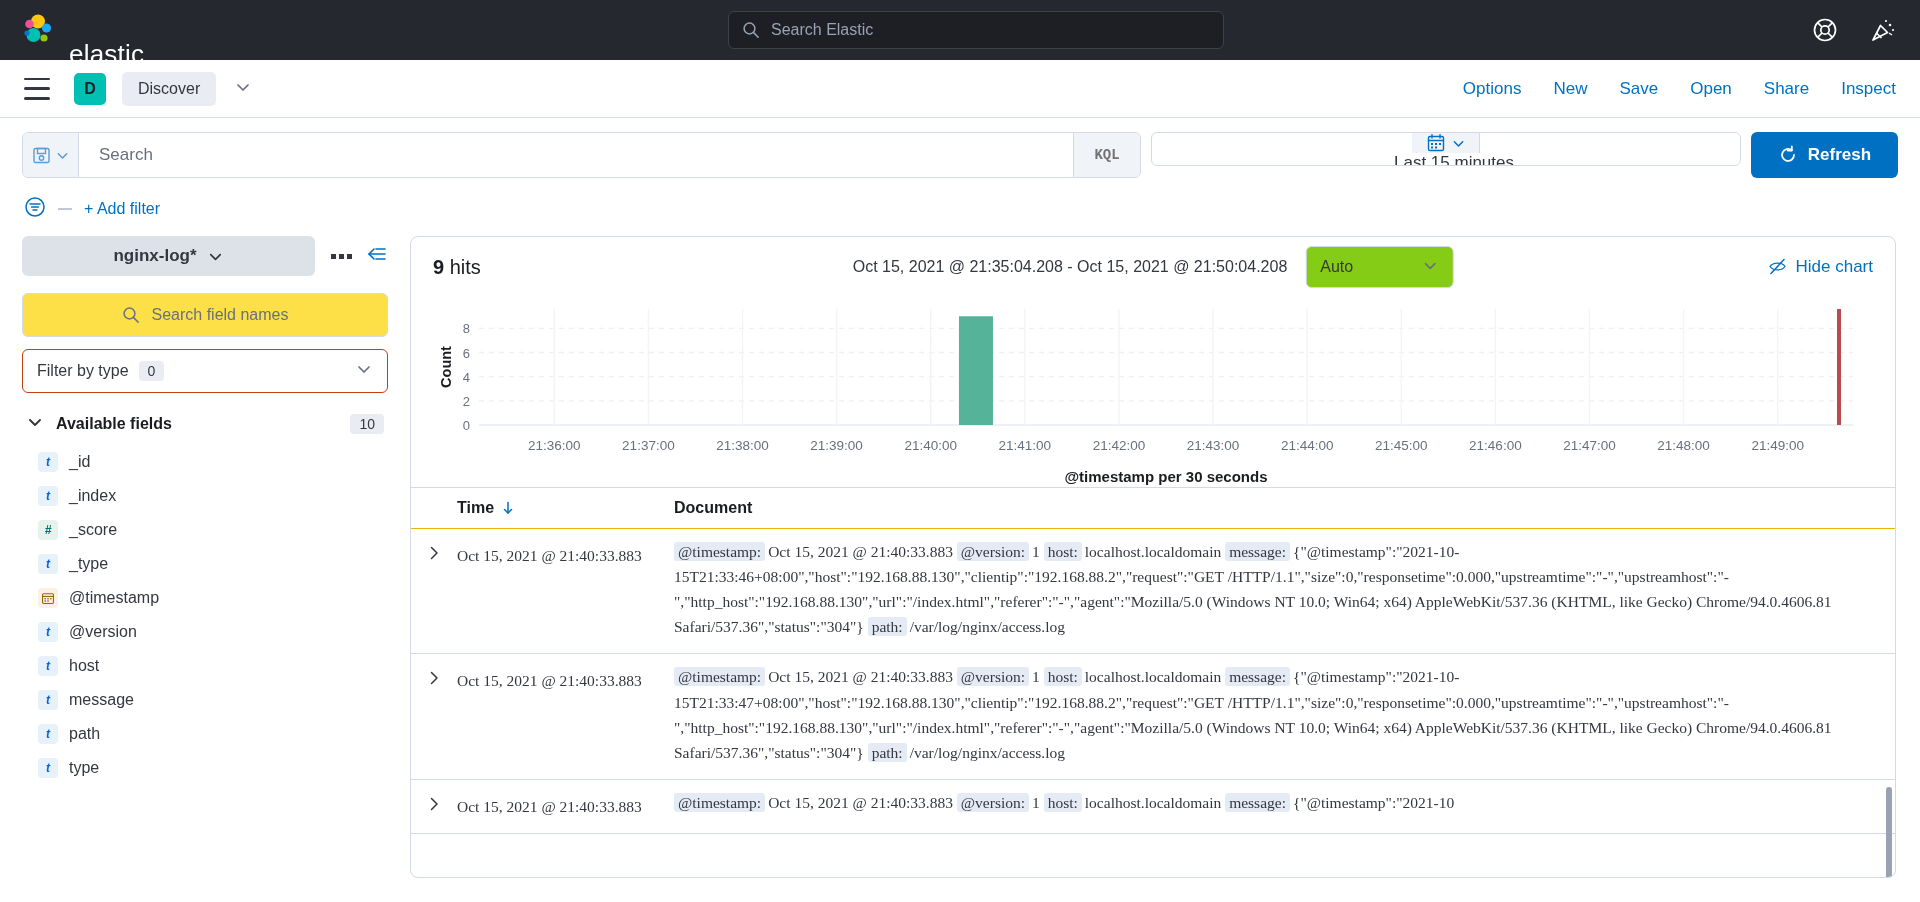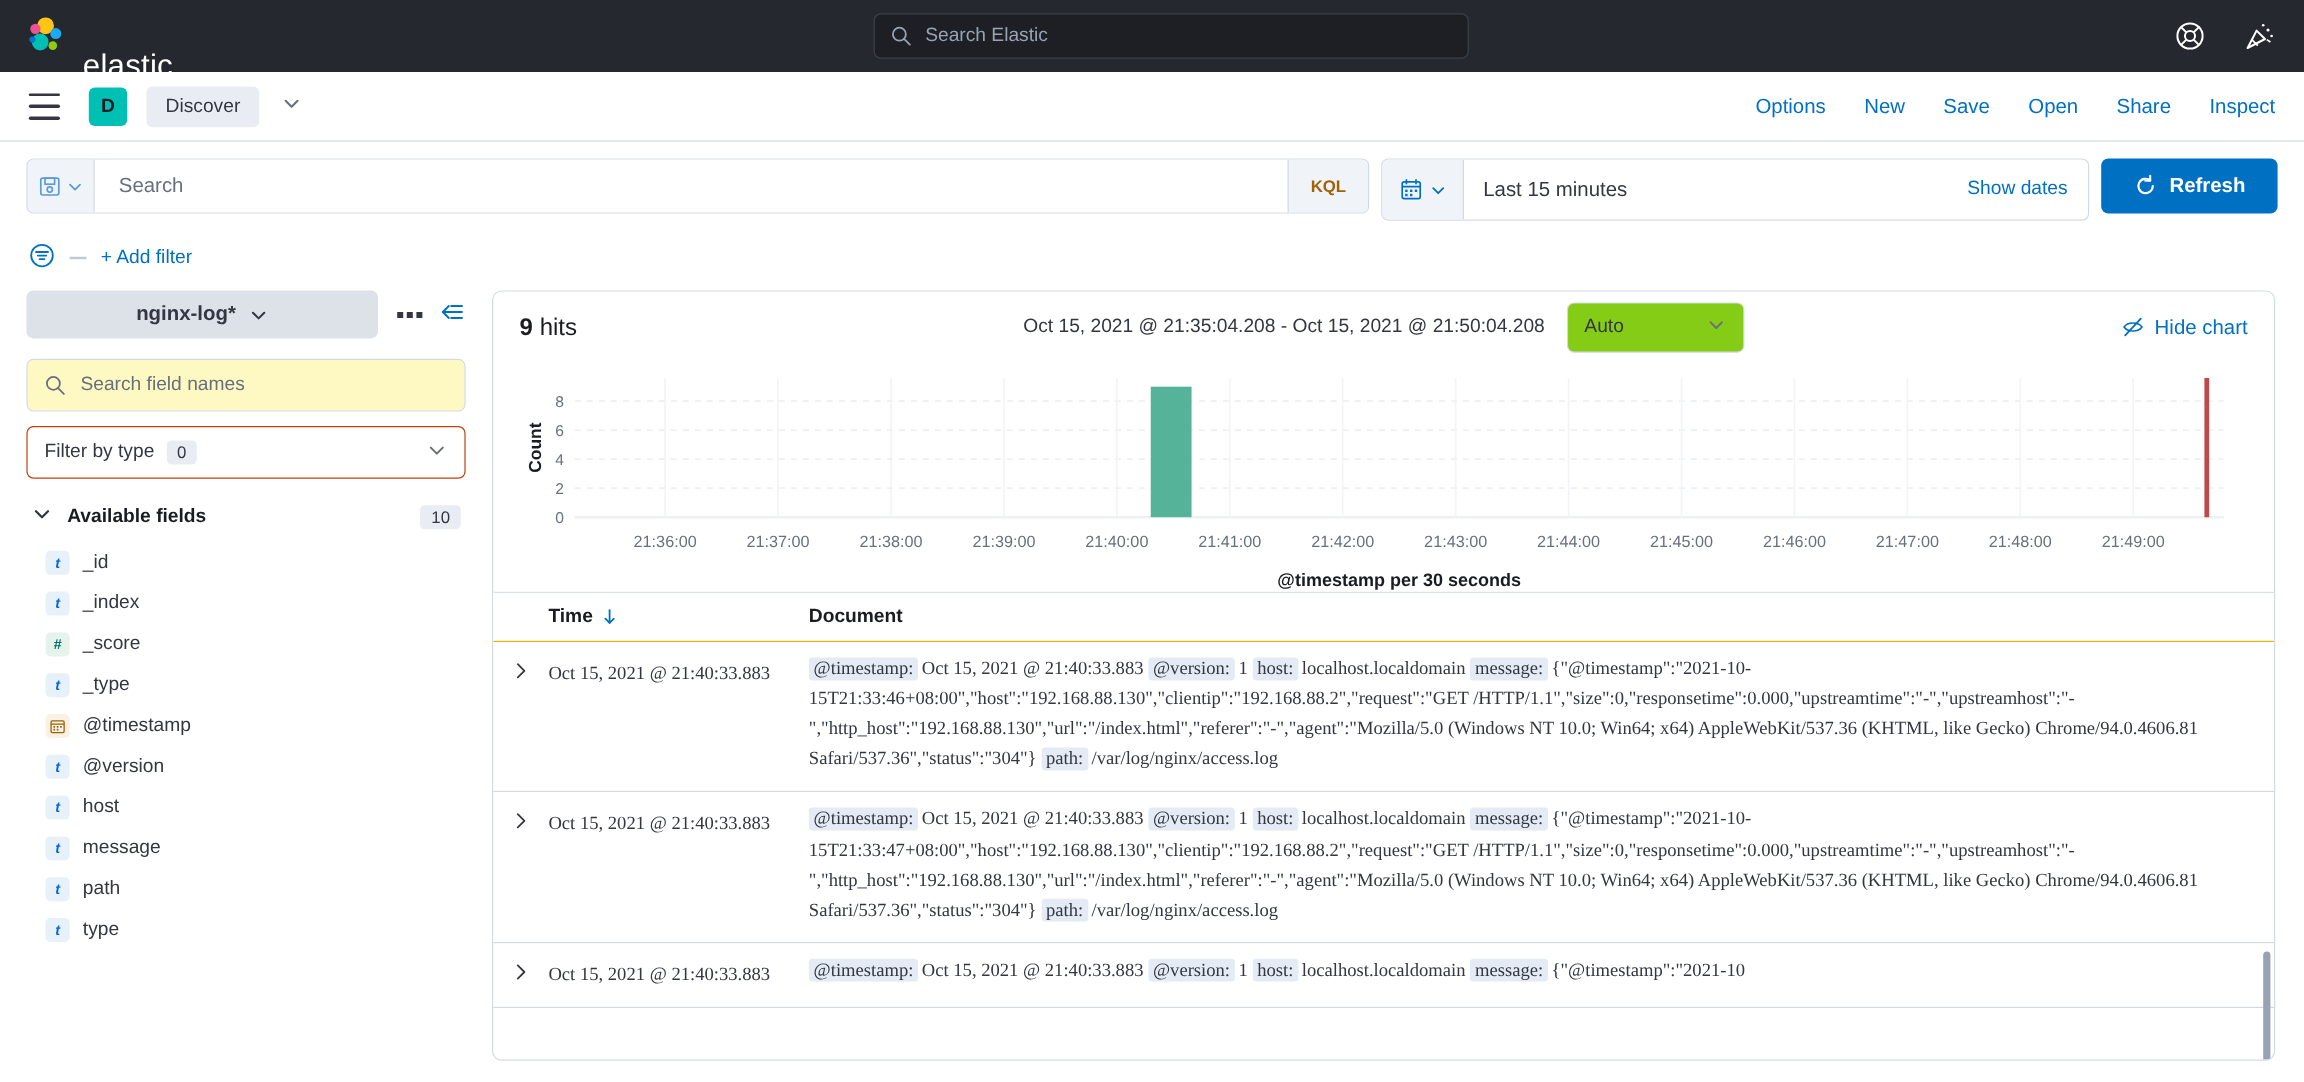--- a/index.html
+++ b/index.html
@@ -76,26 +76,27 @@
     width: 56px; background: #F0F3F7; border-right: 1px solid #D3DAE6;
     display: flex; align-items: center; justify-content: center; gap: 4px;
   }
   .qb-search-text {
     flex: 1; display: flex; align-items: center; padding-left: 20px;
     color: #69707D; font-size: 17px; background: #FFFFFF;
   }
   .qb-kql {
     width: 67px; background: #F0F3F7; border-left: 1px solid #D3DAE6;
     display: flex; align-items: center; justify-content: center;
-    color: #a16207; font-size: 14px; font-weight: 600;
+    color: #737373; font-size: 14px; font-weight: 600; font-family: Liberation Mono, monospace;
   }
   .qb-date {
-    width: 590px; height: 52px; display: flex; align-items: center;
+    width: 590px; height: 34px; display: flex; align-items: center;
     border: 1px solid #D3DAE6; border-radius: 6px; background: #FFFFFF;
     overflow: hidden;
+    flex-direction: column;
   }
   .qb-cal {
     width: 68px; height: 100%; background: #F0F3F7; border-right: 1px solid #D3DAE6;
     display: flex; align-items: center; justify-content: center; gap: 5px;
   }
   .qb-range { flex: 1; padding-left: 16px; font-size: 17px; color: #343741; }
   .qb-showdates { color: #0071C2; font-size: 16px; padding-right: 17px; }
   .qb-refresh {
     width: 147px; height: 46px; background: #0071C2; border-radius: 6px;
     color: #FFFFFF; font-size: 17px; font-weight: 600;
@@ -120,22 +121,22 @@
   .index-pill {
     flex: 1; height: 40px; background: #DDE2E9; border-radius: 6px;
     display: flex; align-items: center; justify-content: center; gap: 10px;
     color: #343741; font-size: 17px; font-weight: 700;
   }
   .index-actions { display: flex; align-items: center; gap: 14px; }
   .dots { display: flex; gap: 3px; }
   .dots i { width: 5px; height: 5px; background: #343741; display: block; }
   .field-search {
     margin-top: 17px; height: 44px;
-    border: 1px solid #D3DAE6; border-radius: 6px; background: #fef9c3;
-    display: flex; align-items: center; gap: 12px; padding: 0 14px;
+    border: 1px solid #D3DAE6; border-radius: 6px; background: #fde047;
+    display: flex; align-items: center; gap: 12px; padding: 0 14px; justify-content: center;
   }
   .field-search .ph { color: #69707D; font-size: 16px; }
   .filter-type {
     margin-top: 12px; height: 44px;
     border: 1px solid #c2410c; border-radius: 6px; background: #FFFFFF;
     display: flex; align-items: center; padding: 0 14px;
   }
   .filter-type .lbl { font-size: 16px; color: #343741; }
   .count-badge {
     margin-left: 10px; background: #E9EDF3; border-radius: 4px;

